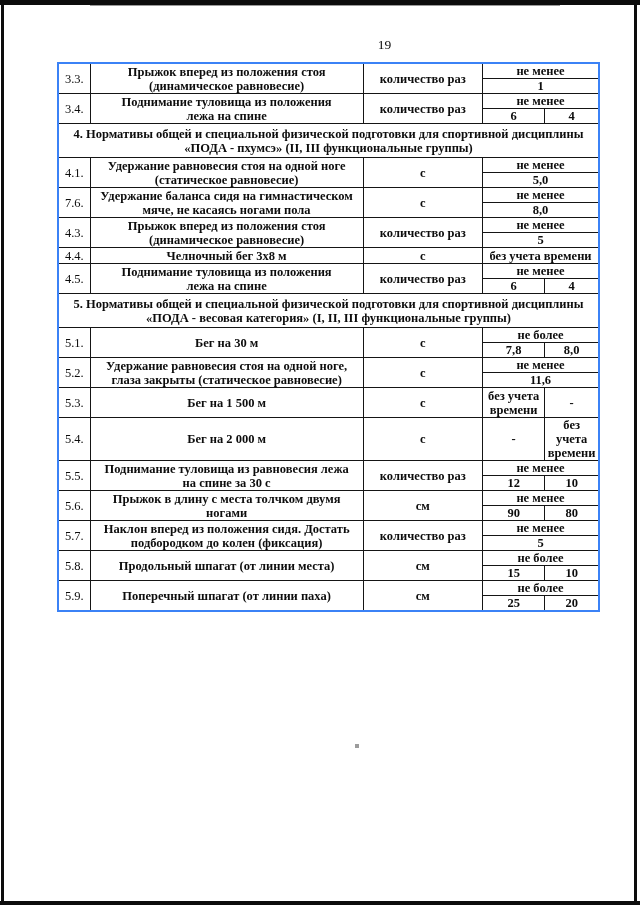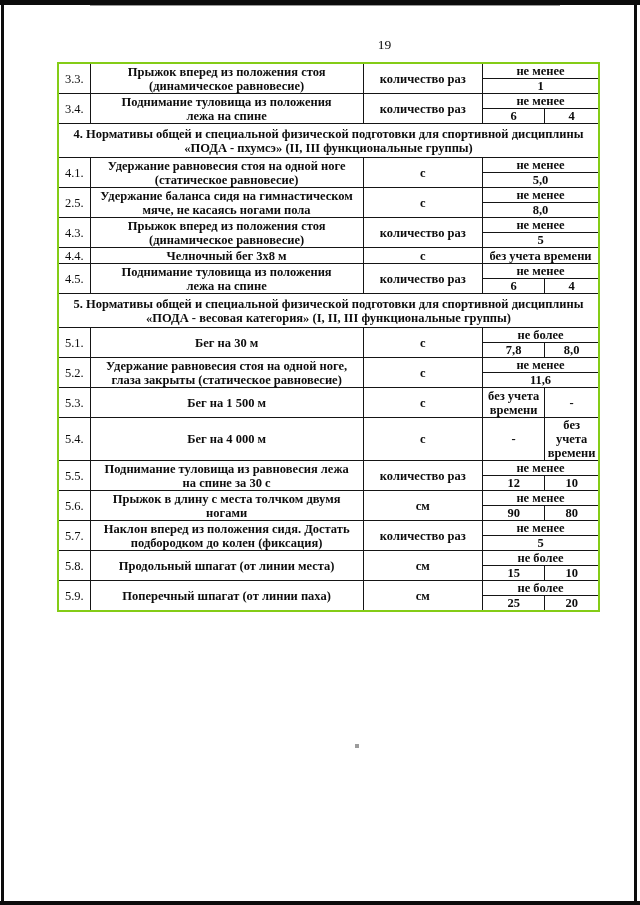--- a/index.html
+++ b/index.html
@@ -22,21 +22,21 @@
 
   #sheet { padding-top: 37px; margin-left: 57px; width: 639px; }
   #page-number {
     text-align: center; font-size: 13.5px; font-weight: normal;
     position: relative; left: 8px; margin-bottom: 9px;
   }
 
   table#standards-table {
     border-collapse: collapse;
     width: 543px;
-    border: 2px solid #84cc16;
+    border: 2px solid #3b82f6;
     table-layout: fixed;
   }
   #standards-table td {
     border: 1px solid #151515;
     text-align: center;
     vertical-align: middle;
     padding: 0 2px;
     font-size: 12.5px;
     line-height: 1.12;
     overflow: hidden;
@@ -118,21 +118,21 @@
             <div>Удержание равновесия стоя на одной ноге</div>
             <div>(статическое равновесие)</div>
           </td>
           <td class="cell-unit" rowspan="2">с</td>
           <td class="cell-limit" colspan="2">не менее</td>
         </tr>
         <tr class="sub">
           <td class="cell-value" colspan="2">5,0</td>
         </tr>
         <tr class="sub">
-          <td class="cell-num" rowspan="2">2.5.</td>
+          <td class="cell-num" rowspan="2">7.6.</td>
           <td class="cell-name" rowspan="2">
             <div>Удержание баланса сидя на гимнастическом</div>
             <div>мяче, не касаясь ногами пола</div>
           </td>
           <td class="cell-unit" rowspan="2">с</td>
           <td class="cell-limit" colspan="2">не менее</td>
         </tr>
         <tr class="sub">
           <td class="cell-value" colspan="2">8,0</td>
         </tr>
@@ -204,21 +204,21 @@
           <td class="cell-name">
             <div>Бег на 1 500 м</div>
           </td>
           <td class="cell-unit">с</td>
           <td class="cell-value">без учета времени</td>
           <td class="cell-value">-</td>
         </tr>
         <tr class="split">
           <td class="cell-num">5.4.</td>
           <td class="cell-name">
-            <div>Бег на 4 000 м</div>
+            <div>Бег на 2 000 м</div>
           </td>
           <td class="cell-unit">с</td>
           <td class="cell-value">-</td>
           <td class="cell-value">без учета времени</td>
         </tr>
         <tr class="sub">
           <td class="cell-num" rowspan="2">5.5.</td>
           <td class="cell-name" rowspan="2">
             <div>Поднимание туловища из равновесия лежа</div>
             <div>на спине за 30 с</div>

